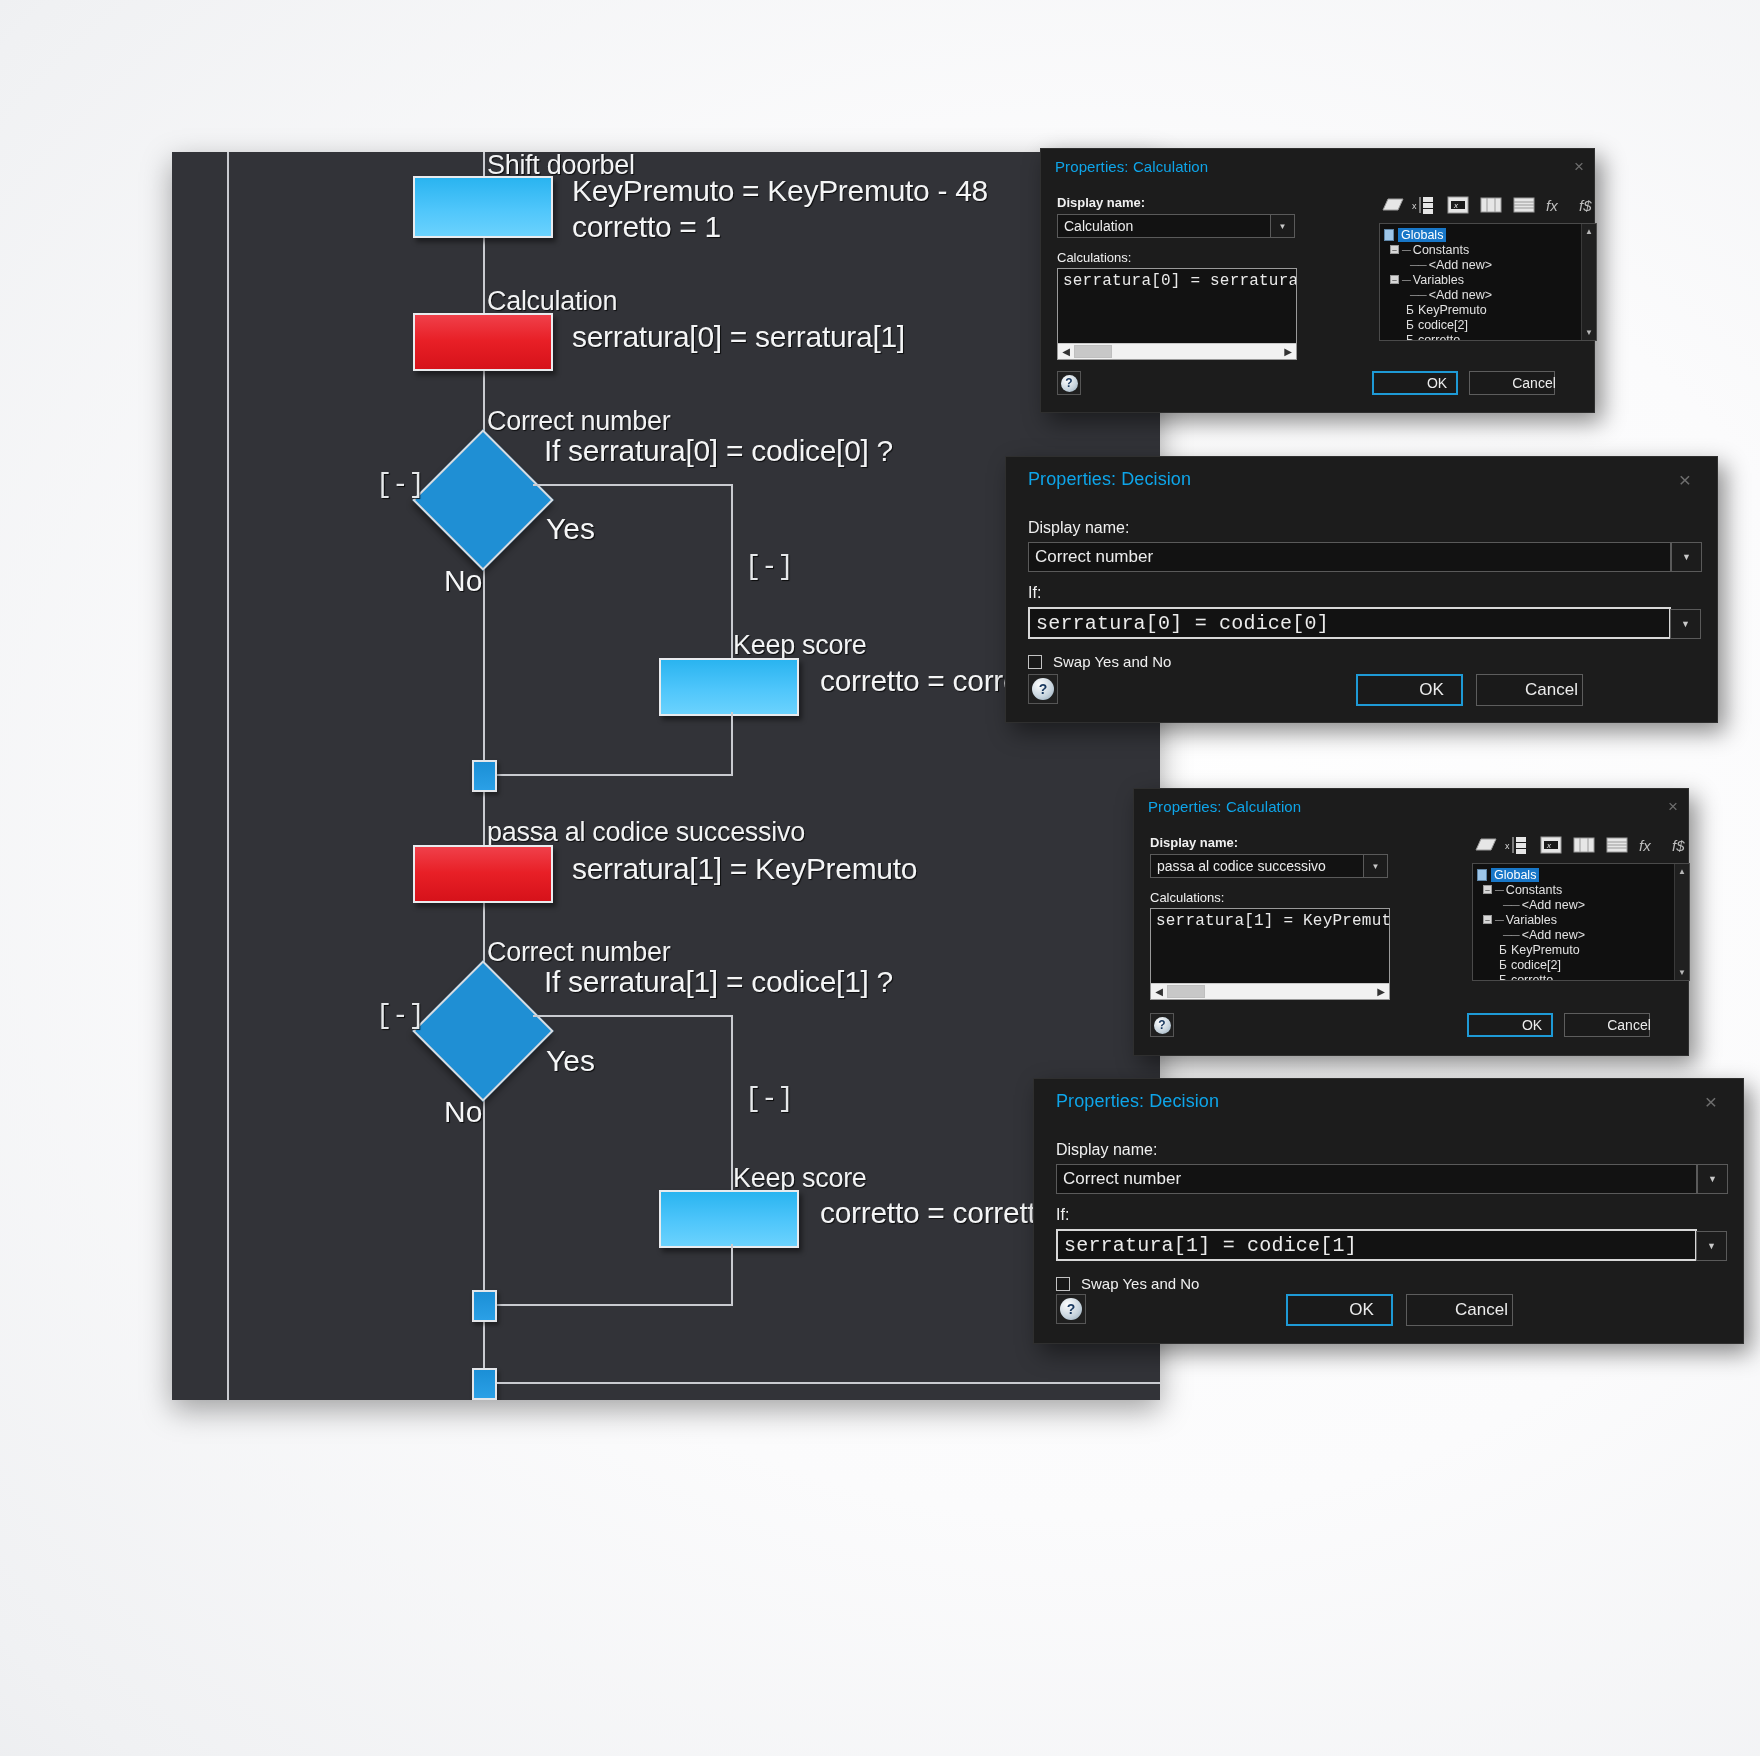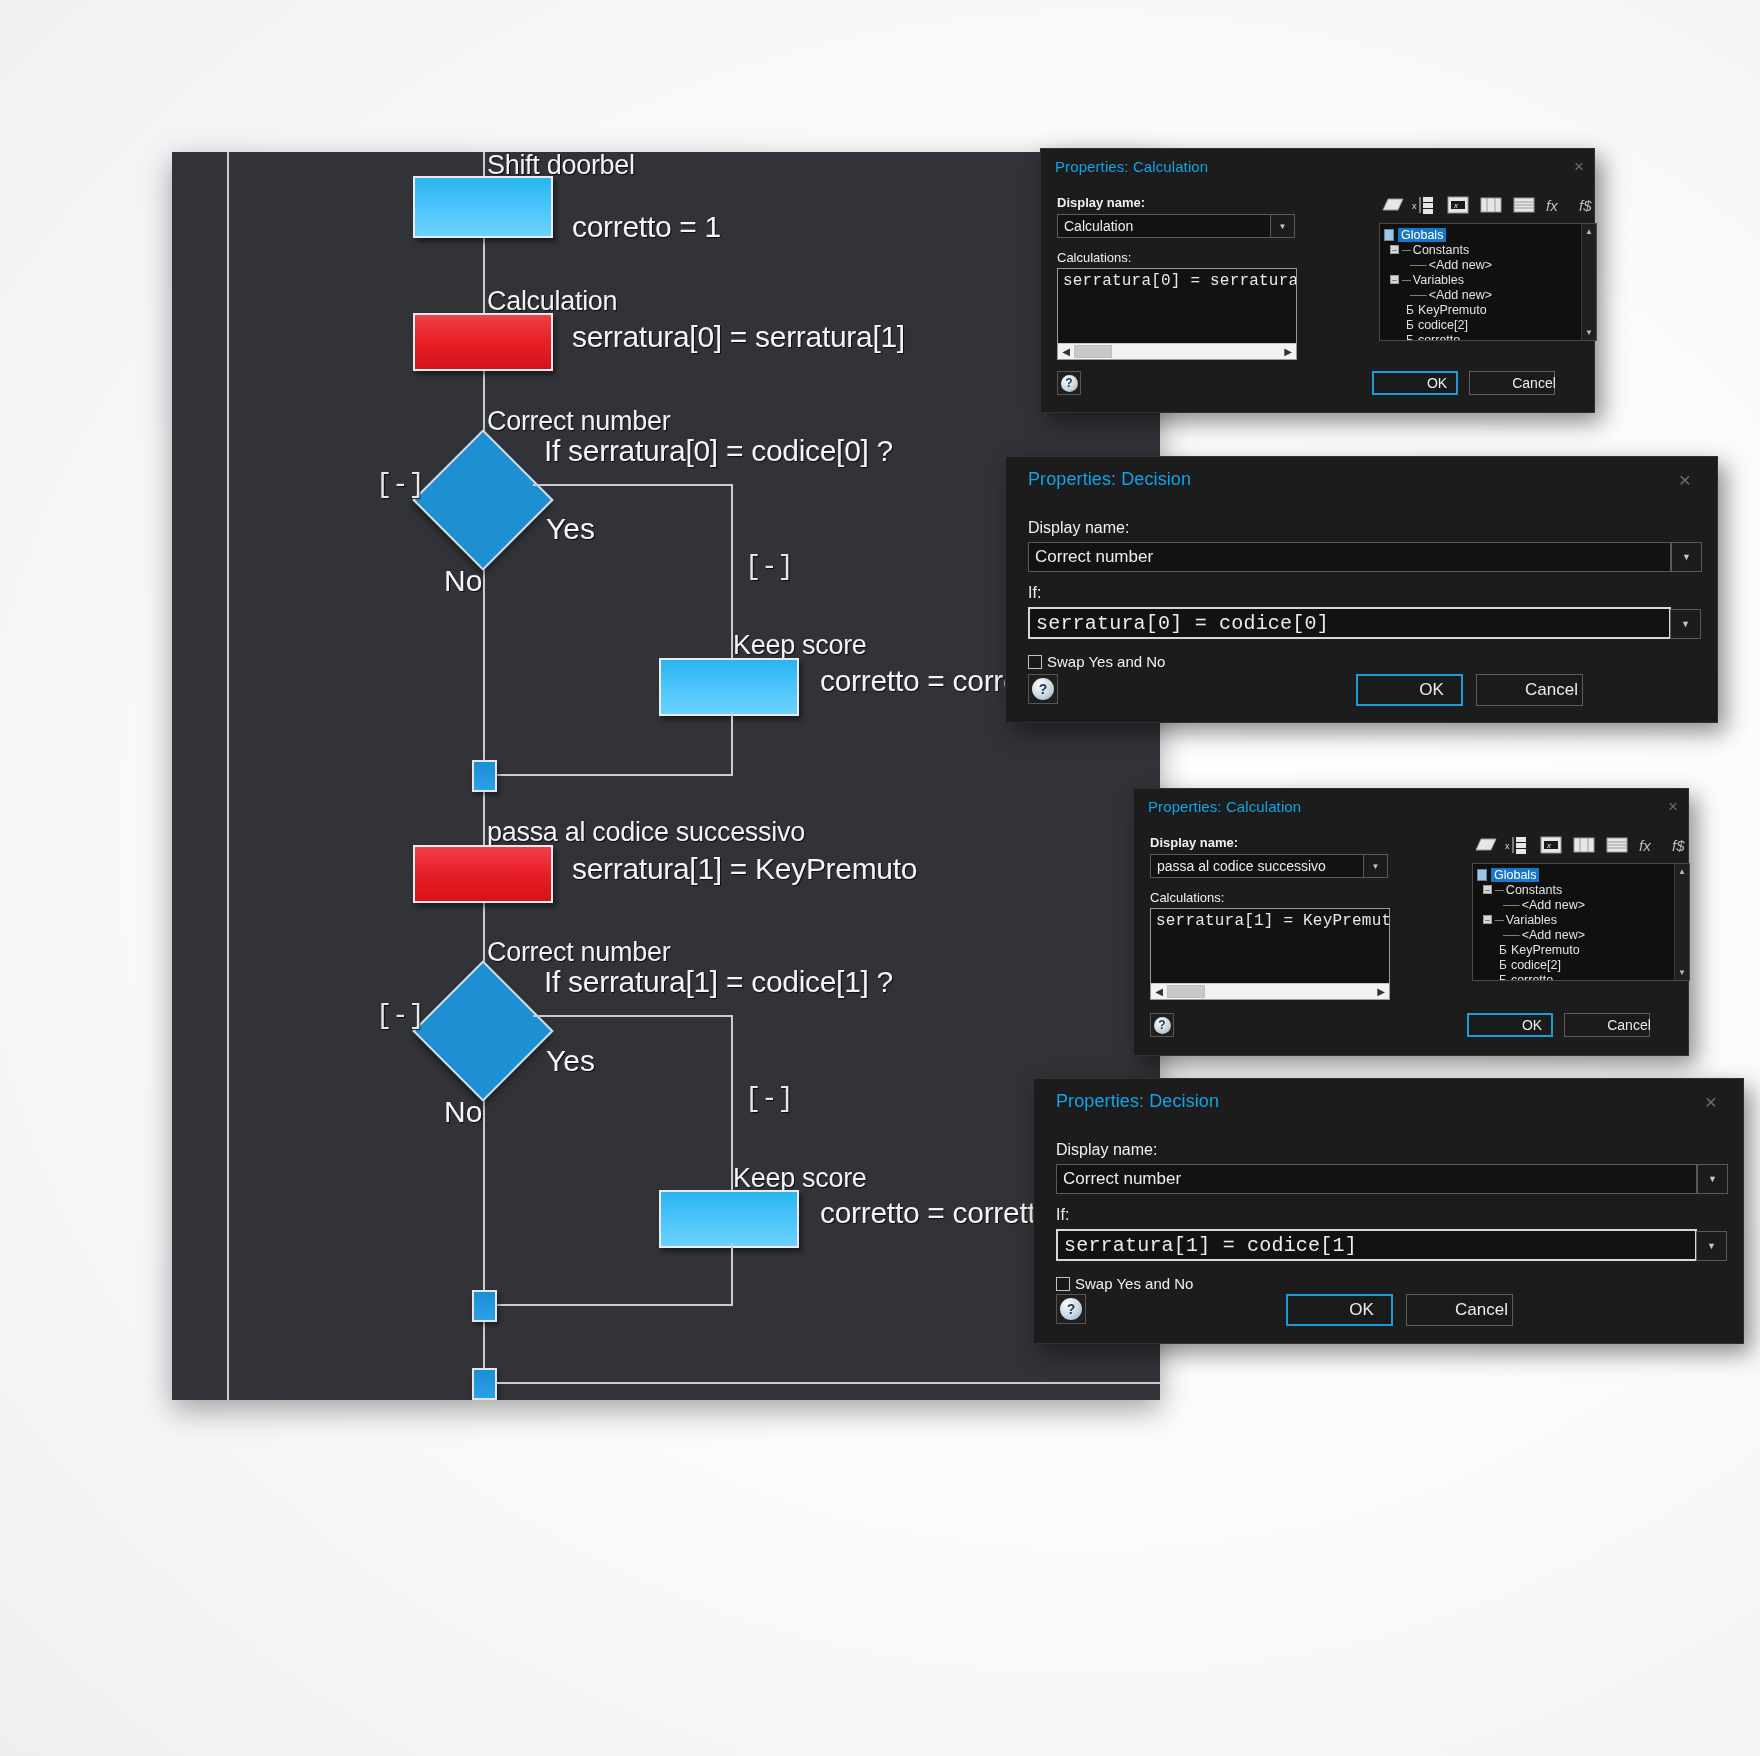--- a/index.html
+++ b/index.html
@@ -270,21 +270,21 @@
   .btn {
     background: #1a1a1a;
     border: 1px solid #5d5d5d;
     color: #ececec;
     font-size: 14px;
     display: flex; align-items: center; justify-content: center;
     cursor: pointer;
     padding-left: 44px;
   }
   .btn.primary { border: 2px solid #1e9ad6; }
-  .chk-row { display: flex; align-items: center; gap: 5px; }
+  .chk-row { display: flex; align-items: center; gap: 11px; }
   .chk {
     width: 14px; height: 14px;
     border: 1px solid #c2c2c2;
     background: #181818;
     cursor: pointer;
     flex: 0 0 auto;
   }
   .chk-row .ct { font-size: 15px; color: #f0f0f0; }
 </style>
 </head>
@@ -293,20 +293,21 @@
 <div id="canvas">
 
   <div class="lane-line l1"></div>
 
   <div class="flow-trunk" style="top:0px;height:40px;"></div>
   <div class="flow-trunk" style="top:40px;height:330px;"></div>
   <div class="flow-trunk" style="top:370px;height:1055px;"></div>
 
   <div class="cap-label" style="left:315px; top:-2px;">Shift doorbel</div>
   <div class="node-rect blue" style="left:241px; top:24px; width:140px; height:62px;"></div>
+  <div class="expr-label" style="left:400px; top:22px;">KeyPremuto = KeyPremuto - 48</div>
   <div class="expr-label" style="left:400px; top:58px;">corretto = 1</div>
 
   <div class="cap-label" style="left:315px; top:134px;">Calculation</div>
   <div class="node-rect red" style="left:241px; top:161px; width:140px; height:58px;"></div>
   <div class="expr-label" style="left:400px; top:168px;">serratura[0] = serratura[1]</div>
 
   <div class="cap-label" style="left:315px; top:254px;">Correct number</div>
   <div class="node-diamond" style="left:261px; top:298px; width:100px; height:100px;"></div>
   <div class="expr-label" style="left:372px; top:282px;">If  serratura[0] = codice[0] ?</div>
   <div class="collapse-box" style="left:204px; top:318px;">[-]</div>

